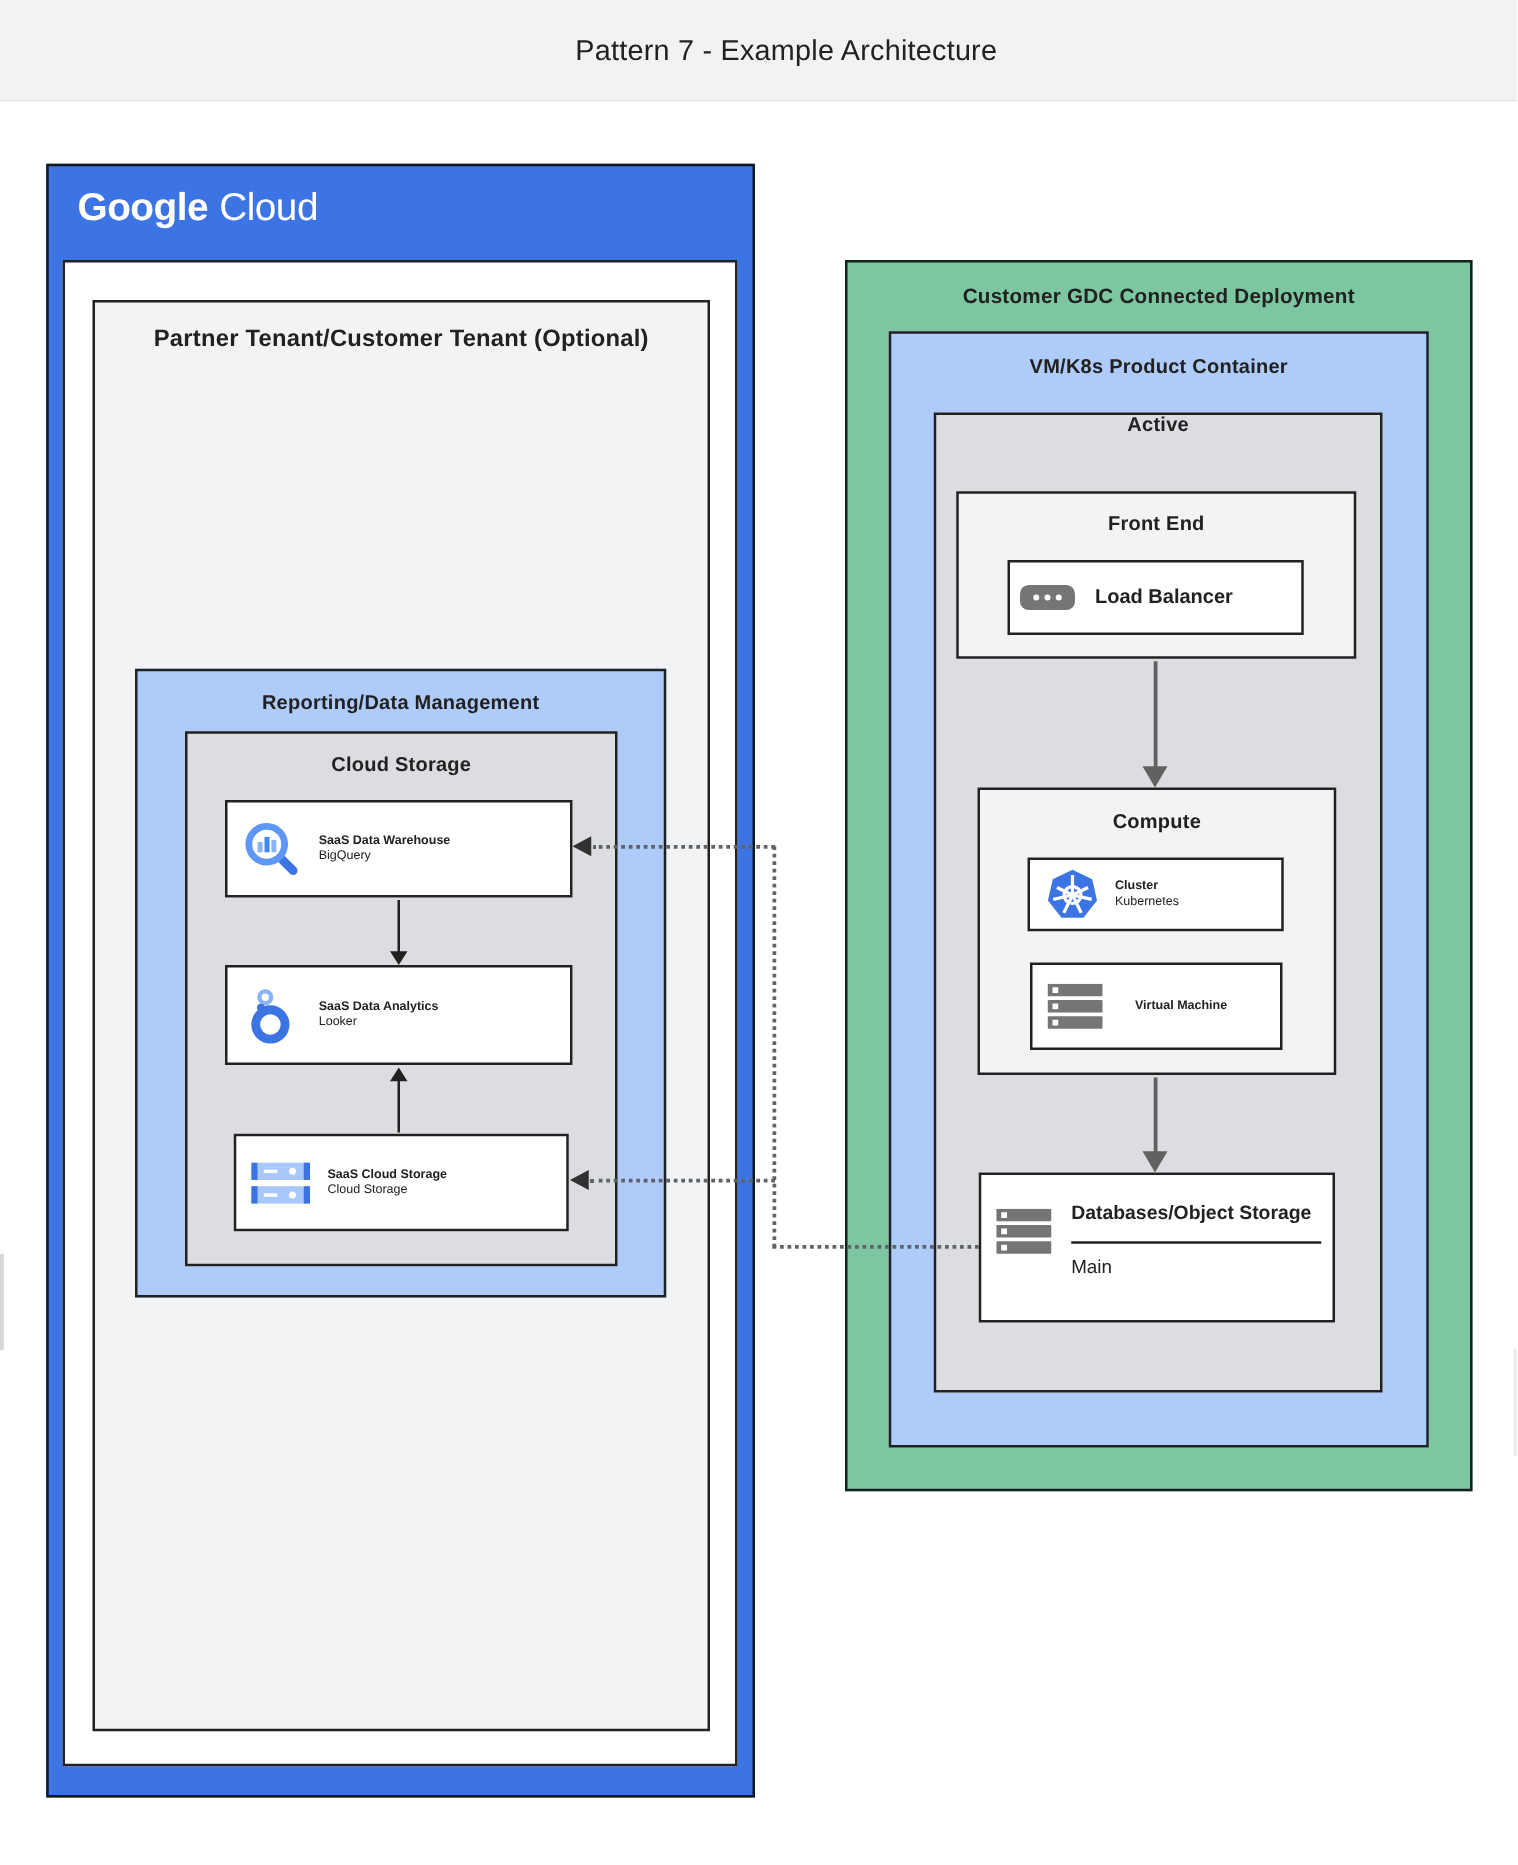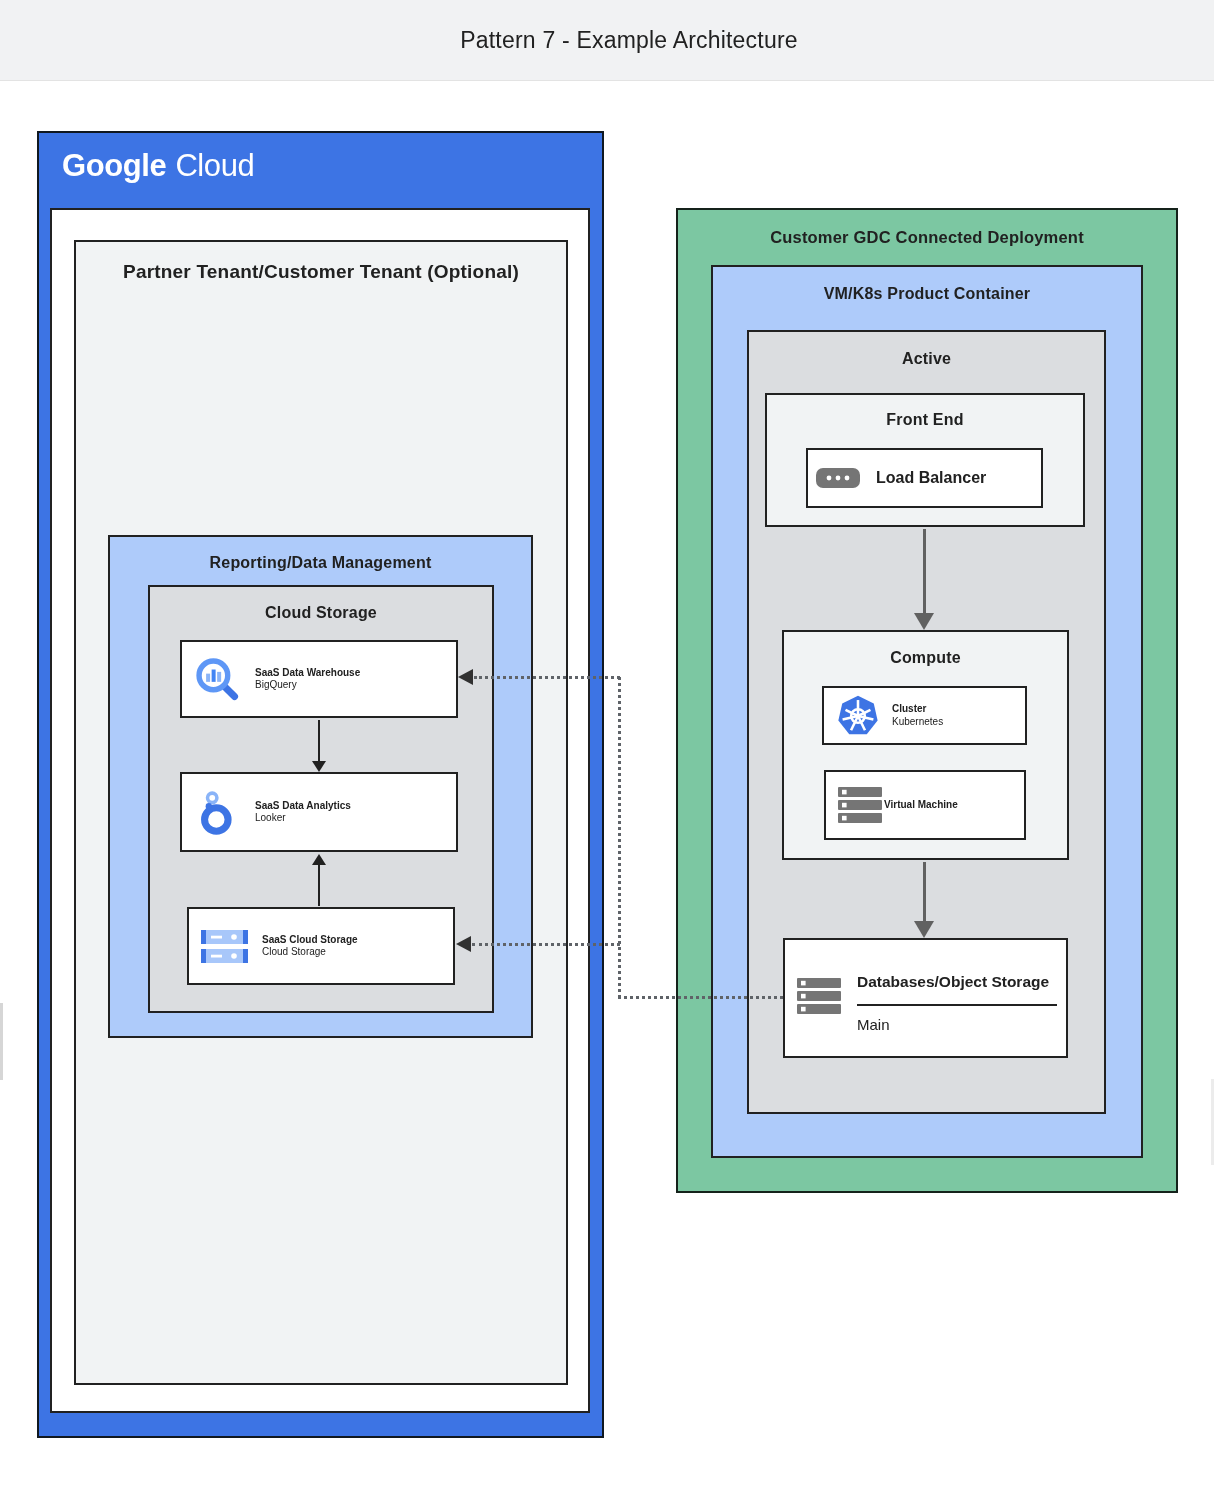--- a/index.html
+++ b/index.html
@@ -20,33 +20,33 @@
   .gc-logo .lg1{font-weight:600;}
   .gc-logo .lg2{font-weight:400;margin-left:9px;}
   .gc-white {left:50px;  top:208px; width:540px; height:1205px; background:#ffffff;}
   .partner  {left:74px;  top:240px; width:494px; height:1145px; background:#F1F3F4;padding-top:19px;}
   .partner .blabel{font-size:19px;}
   .reporting{left:108px; top:535px; width:425px; height:503px;  background:#AECBFA;padding-top:17px;}
   .cstorage {left:148px; top:585px; width:346px; height:428px;  background:#DBDDE0;padding-top:17px;}
   .green    {left:676px; top:208px; width:502px; height:985px;  background:#7CC7A2;padding-top:18px;border-color:#15221b;}
   .green .blabel{font-size:16.5px;}
   .vmk8s    {left:711px; top:265px; width:432px; height:893px;  background:#AECBFA;padding-top:18px;}
-  .active   {left:747px; top:330px; width:359px; height:784px;  background:#DBDDE0;padding-top:18px;}
+  .active   {left:747px; top:330px; width:359px; height:784px;  background:#DBDDE0;}
   .frontend {left:765px; top:393px; width:320px; height:134px;  background:#F1F3F4;padding-top:16px;}
   .compute  {left:782px; top:630px; width:287px; height:230px;  background:#F1F3F4;padding-top:17px;}
   
   .card{position:absolute;box-sizing:border-box;border:2px solid #212121;background:#ffffff;
         display:flex;align-items:center;gap:14px;padding:0 12px;}
   .card-wh{left:180px;top:640px;width:278px;height:78px;}
   .card-an{left:180px;top:772px;width:278px;height:80px;}
   .card-st{left:187px;top:907px;width:268px;height:78px;}
   .card-lb{left:806px;top:448px;width:237px;height:60px;gap:16px;padding-left:8px;}
   .card-cl{left:822px;top:686px;width:205px;height:59px;gap:12px;}
-  .card-vm{left:824px;top:770px;width:202px;height:70px;gap:0;}
-  .card-db{left:783px;top:938px;width:285px;height:120px;align-items:flex-start;padding-top:32px;}
+  .card-vm{left:824px;top:770px;width:202px;height:70px;gap:24px;}
+  .card-db{left:783px;top:938px;width:285px;height:120px;align-items:flex-start;padding-top:21px;}
   .ct{line-height:1.22;font-size:10px;}
   .ct .t{font-weight:bold;display:block;}
   .ct .s{display:block;}
   .ct-narrow{width:96px;}
   .db-text{flex:1;padding-right:2px;}
   .db-text .t{font-weight:bold;font-size:15.5px;line-height:1.28;display:block;width:200px;}
   .db-div{border-top:2px solid #212121;margin:12px 0 10px 0;}
   .db-f{font-size:15px;}
   .lb-t{font-weight:bold;font-size:16px;}
   

